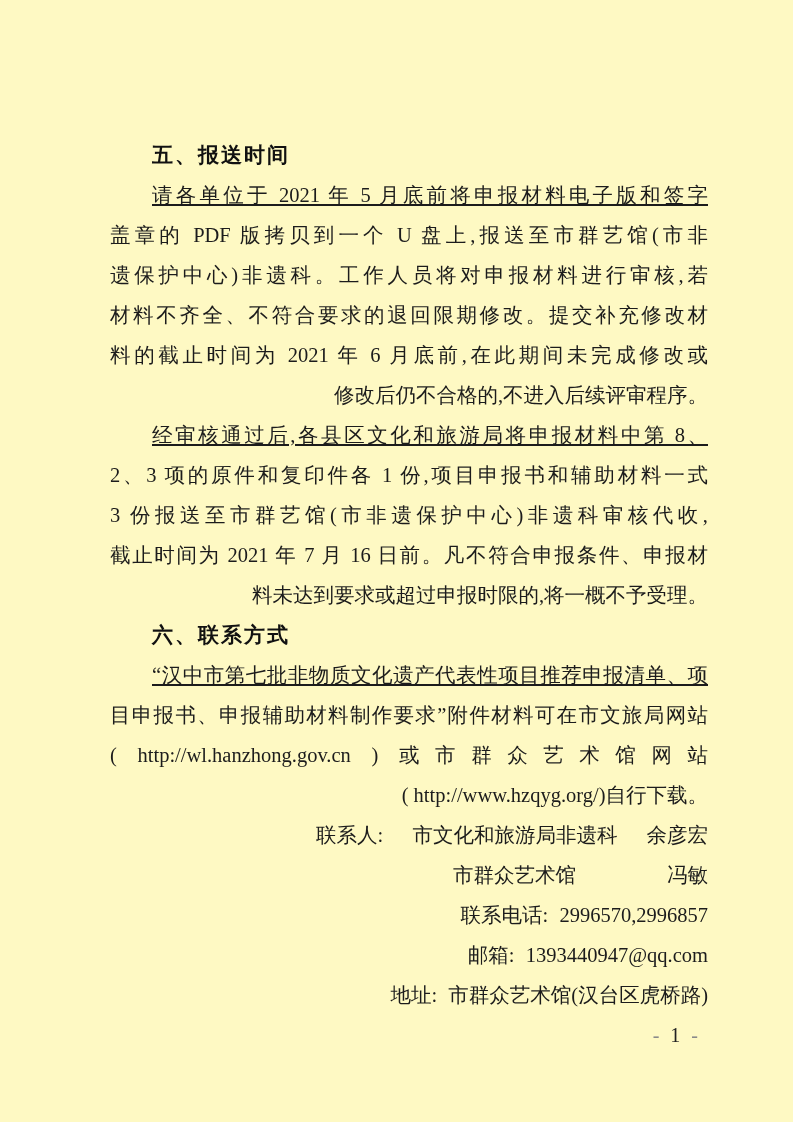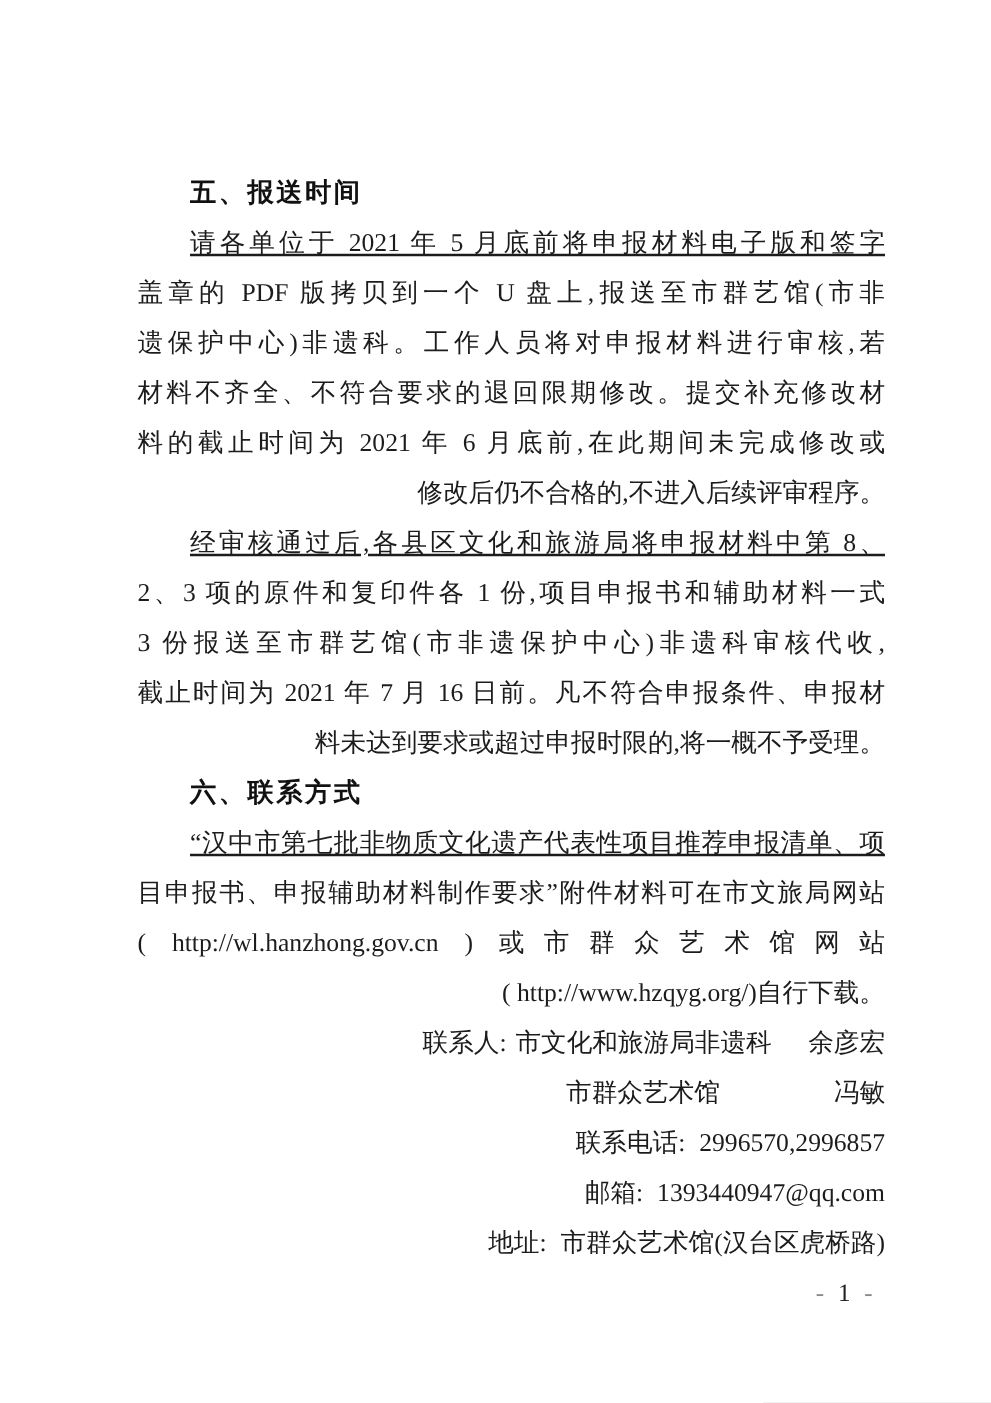--- a/index.html
+++ b/index.html
@@ -1,21 +1,21 @@
 <!DOCTYPE html>
 <html><head>
 <meta charset="utf-8">
 <style>
   html, body { margin: 0; padding: 0; background: #e8e8e8; }
   .page {
     position: relative;
     width: 793px;
     height: 1122px;
     margin: 0 auto;
-    background: #ffffff;
+    background: #fef9c3;
     font-family: "Liberation Serif", "DejaVu Serif", serif;
     color: #1c1c1c;
     overflow: hidden;
   }
   .content {
     position: absolute;
     left: 110px;
     top: 135px;
     width: 598px;
   }
@@ -35,21 +35,21 @@
     height: 40px;
     line-height: 40px;
     padding-left: 42px;
     font-family: "Liberation Sans", "DejaVu Sans", sans-serif;
     font-weight: bold;
     font-size: 21px;
     letter-spacing: 2px;
     color: #111111;
   }
   .contact { padding-left: 38px; }
-  .contact .org   { margin-left: 2px; }
+  .contact .org   { margin-left: 24px; }
   .contact .person{ margin-left: 24px; margin-top: 34px; }
   .contact-cont   { padding-left: 153px; }
   .contact-cont .person { margin-left: 86px; }
   .contact .value { margin-left: 6px; }
   .footer {
     position: absolute;
     top: 1020px;
     right: 84px;
     height: 30px;
     line-height: 30px;

